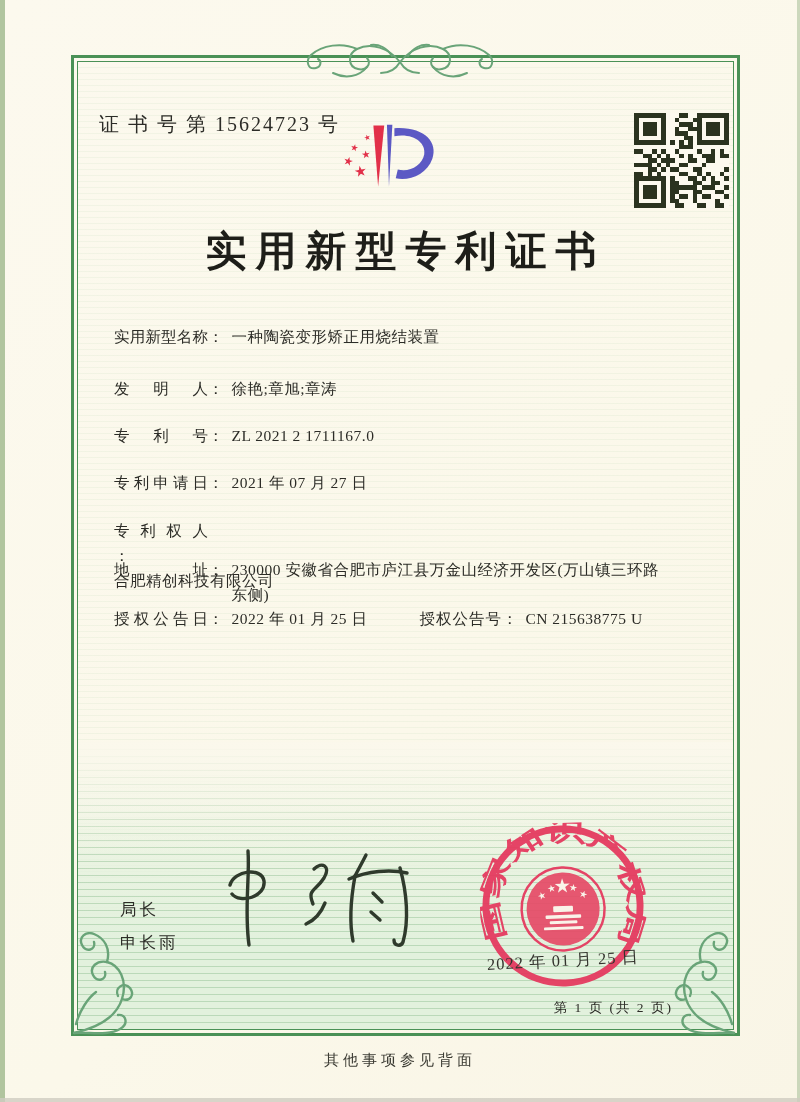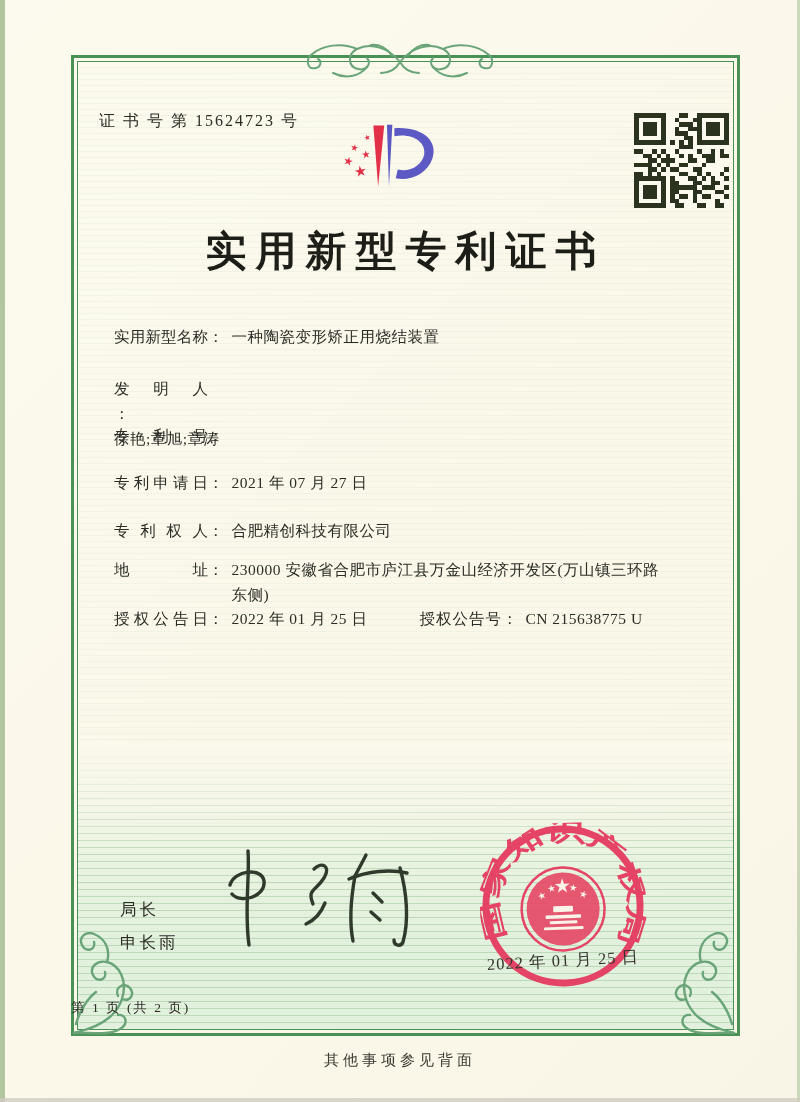--- a/index.html
+++ b/index.html
@@ -39,43 +39,43 @@
       repeating-linear-gradient(to bottom,rgba(122,178,126,.38) 0 1px,rgba(0,0,0,0) 1px 7px),
       linear-gradient(to bottom,rgba(227,242,223,.25) 0%,#e2f1dd 70%);
     pointer-events:none;
   }
 
   .ornament{position:absolute;color:#69a478;}
   .ornament svg{display:block;}
 
   .cert-number{
     position:absolute;left:99px;top:111px;
-    font-size:16px;letter-spacing:2px;color:#2c2c27;
+    font-size:20px;letter-spacing:2px;color:#2c2c27;
   }
 
   .logo{position:absolute;left:330px;top:110px;width:122px;height:100px;}
   .qr{position:absolute;left:634px;top:113px;width:95px;height:95px;}
 
   .title{
     position:absolute;left:71px;top:224px;width:669px;
     text-align:center;font-size:41px;font-weight:bold;color:#1e1e19;
     letter-spacing:9px;margin:0;
   }
 
   .fields{position:absolute;left:114px;top:0;width:560px;}
   .row{position:absolute;left:0;display:flex;align-items:flex-start;
        font-size:15.5px;color:#2c2c27;line-height:25px;}
   .row .lbl{display:inline-block;width:94px;text-align:justify;text-align-last:justify;flex:none;}
   .row .colon{flex:none;margin-right:8px;}
   .row .val{letter-spacing:.5px;}
   .row-name{top:324px;}
-  .row-inventor{top:376px;flex-direction:column;}
+  .row-inventor{top:376px;}
   .row-patno{top:423px;}
   .row-appdate{top:470px;}
-  .row-patentee{top:518px;}
+  .row-patentee{top:518px;flex-direction:column;}
   .row-address{top:557px;font-family:Liberation Serif, serif;}
   .row-address .val{width:428px;}
   .row-grant{top:606px;}
   .grant-group2{display:flex;margin-left:52px;}
   .grant-group2 .lbl2{flex:none;letter-spacing:1px;}
 
   .paragraphs{
     position:absolute;left:98px;top:642px;width:614px;
     font-size:16px;line-height:29px;color:#35352e;letter-spacing:.6px;
   }
@@ -86,21 +86,21 @@
 
   .signature{position:absolute;left:218px;top:845px;width:205px;height:105px;}
 
   .seal{position:absolute;left:480px;top:823px;width:166px;height:166px;transform:rotate(-2deg);opacity:.92;}
   .seal-date{
     position:absolute;left:468px;top:950px;width:190px;text-align:center;
     font-size:16.5px;color:#33332d;letter-spacing:1px;transform:rotate(-3deg);
   }
 
   .page-footer{
-    position:absolute;left:71px;top:999px;width:602px;text-align:left;
+    position:absolute;left:71px;top:999px;width:602px;text-align:right;
     font-size:13.5px;color:#2c2c27;letter-spacing:2px;
   }
   .back-note{
     position:absolute;left:0;top:1051px;width:800px;text-align:center;
     font-size:15px;color:#3a3a32;letter-spacing:4px;
   }
 </style>
 </head>
 <body>
 
@@ -405,20 +405,21 @@
       <span class="val">一种陶瓷变形矫正用烧结装置</span>
     </div>
     <div class="row row-inventor">
       <span class="lbl">发明人</span>
         <span class="colon">：</span>
       <span class="val">徐艳;章旭;章涛</span>
     </div>
     <div class="row row-patno">
       <span class="lbl">专利号</span>
         <span class="colon">：</span>
+      <span class="val">ZL 2021 2 1711167.0</span>
     </div>
     <div class="row row-appdate">
       <span class="lbl">专利申请日</span>
         <span class="colon">：</span>
       <span class="val">2021 年 07 月 27 日</span>
     </div>
     <div class="row row-patentee">
       <span class="lbl">专利权人</span>
         <span class="colon">：</span>
       <span class="val">合肥精创科技有限公司</span>

